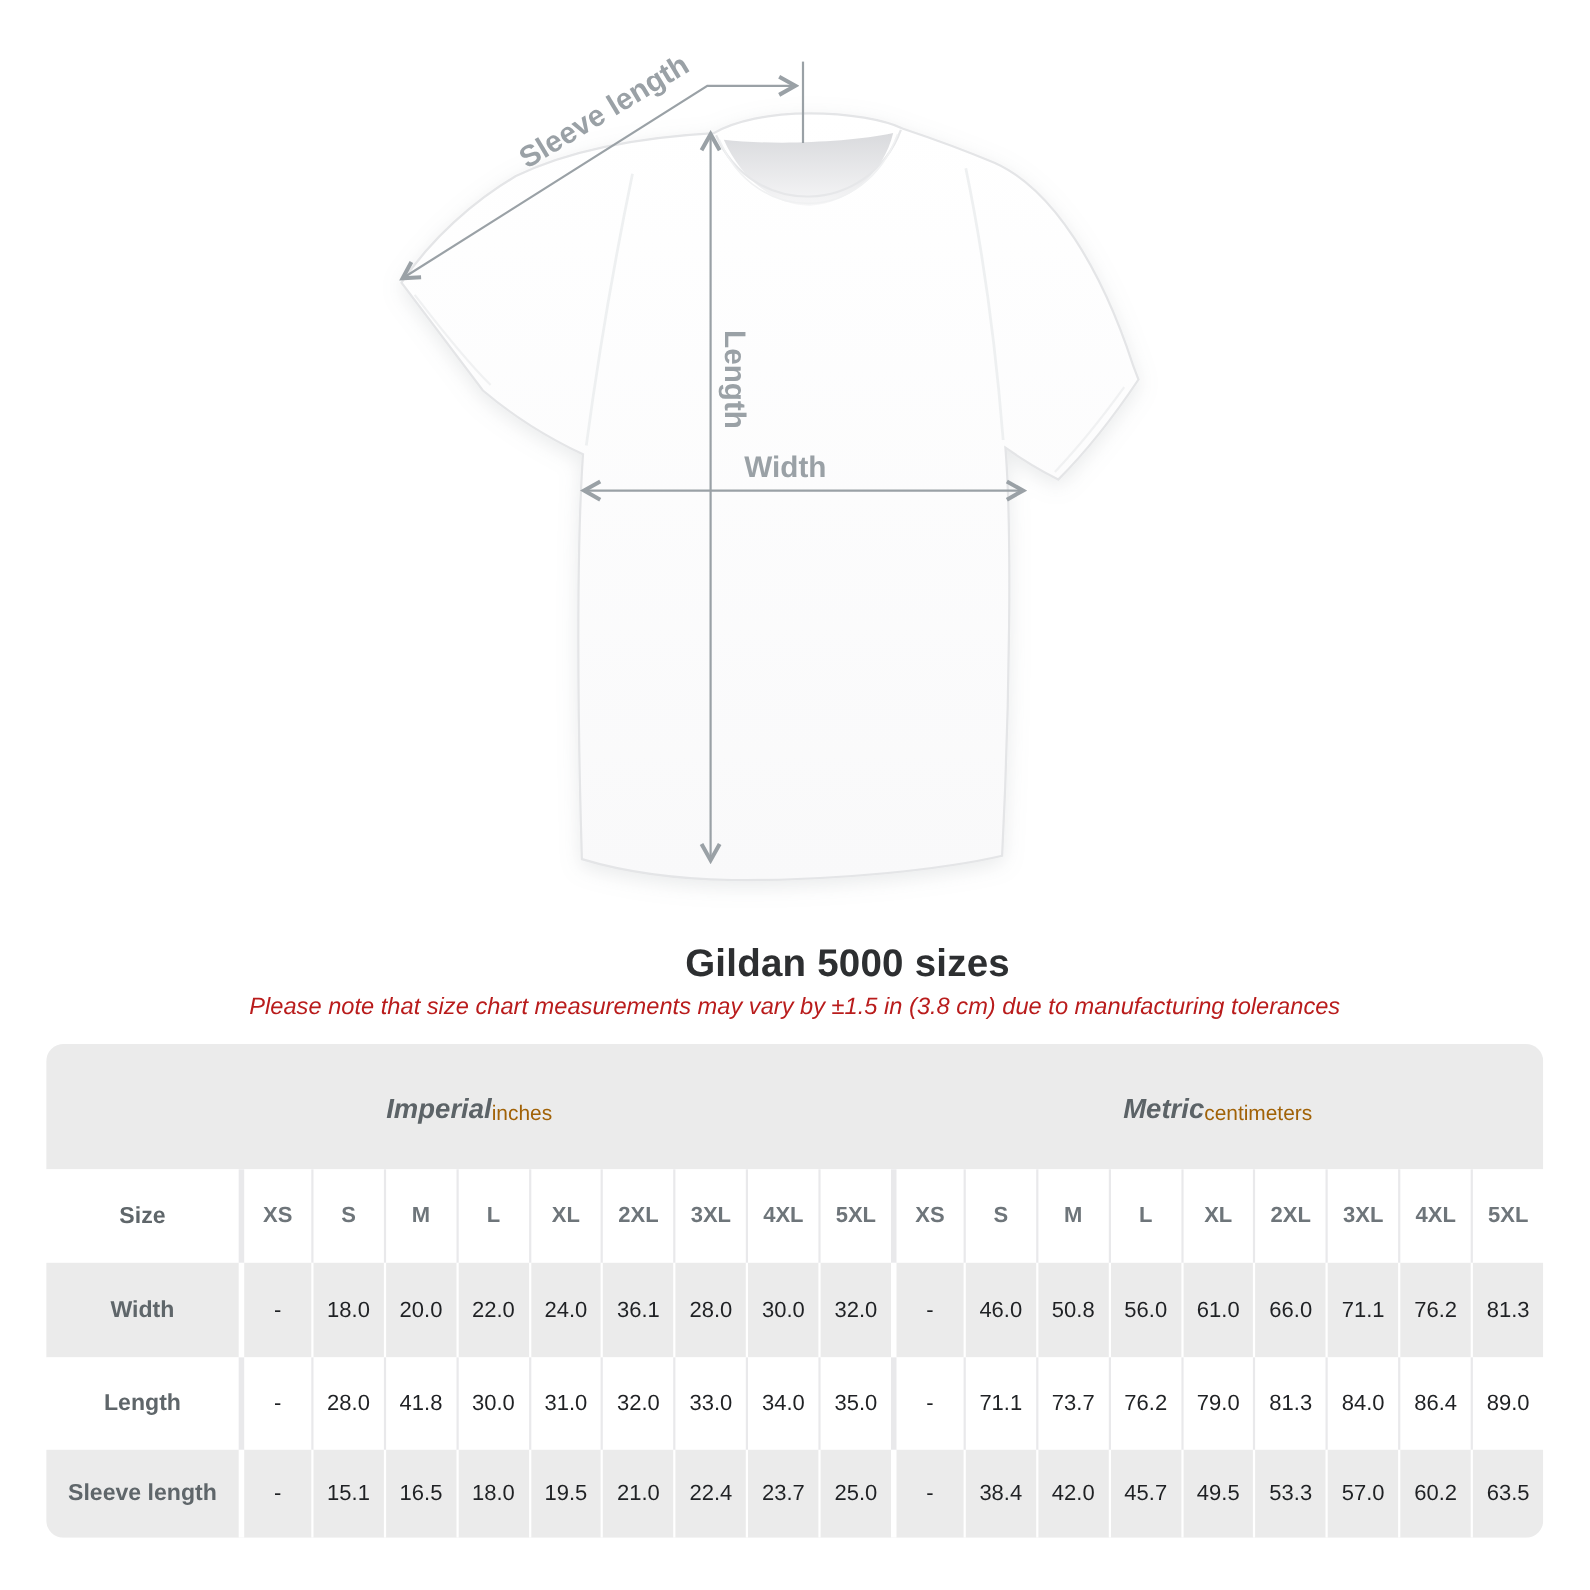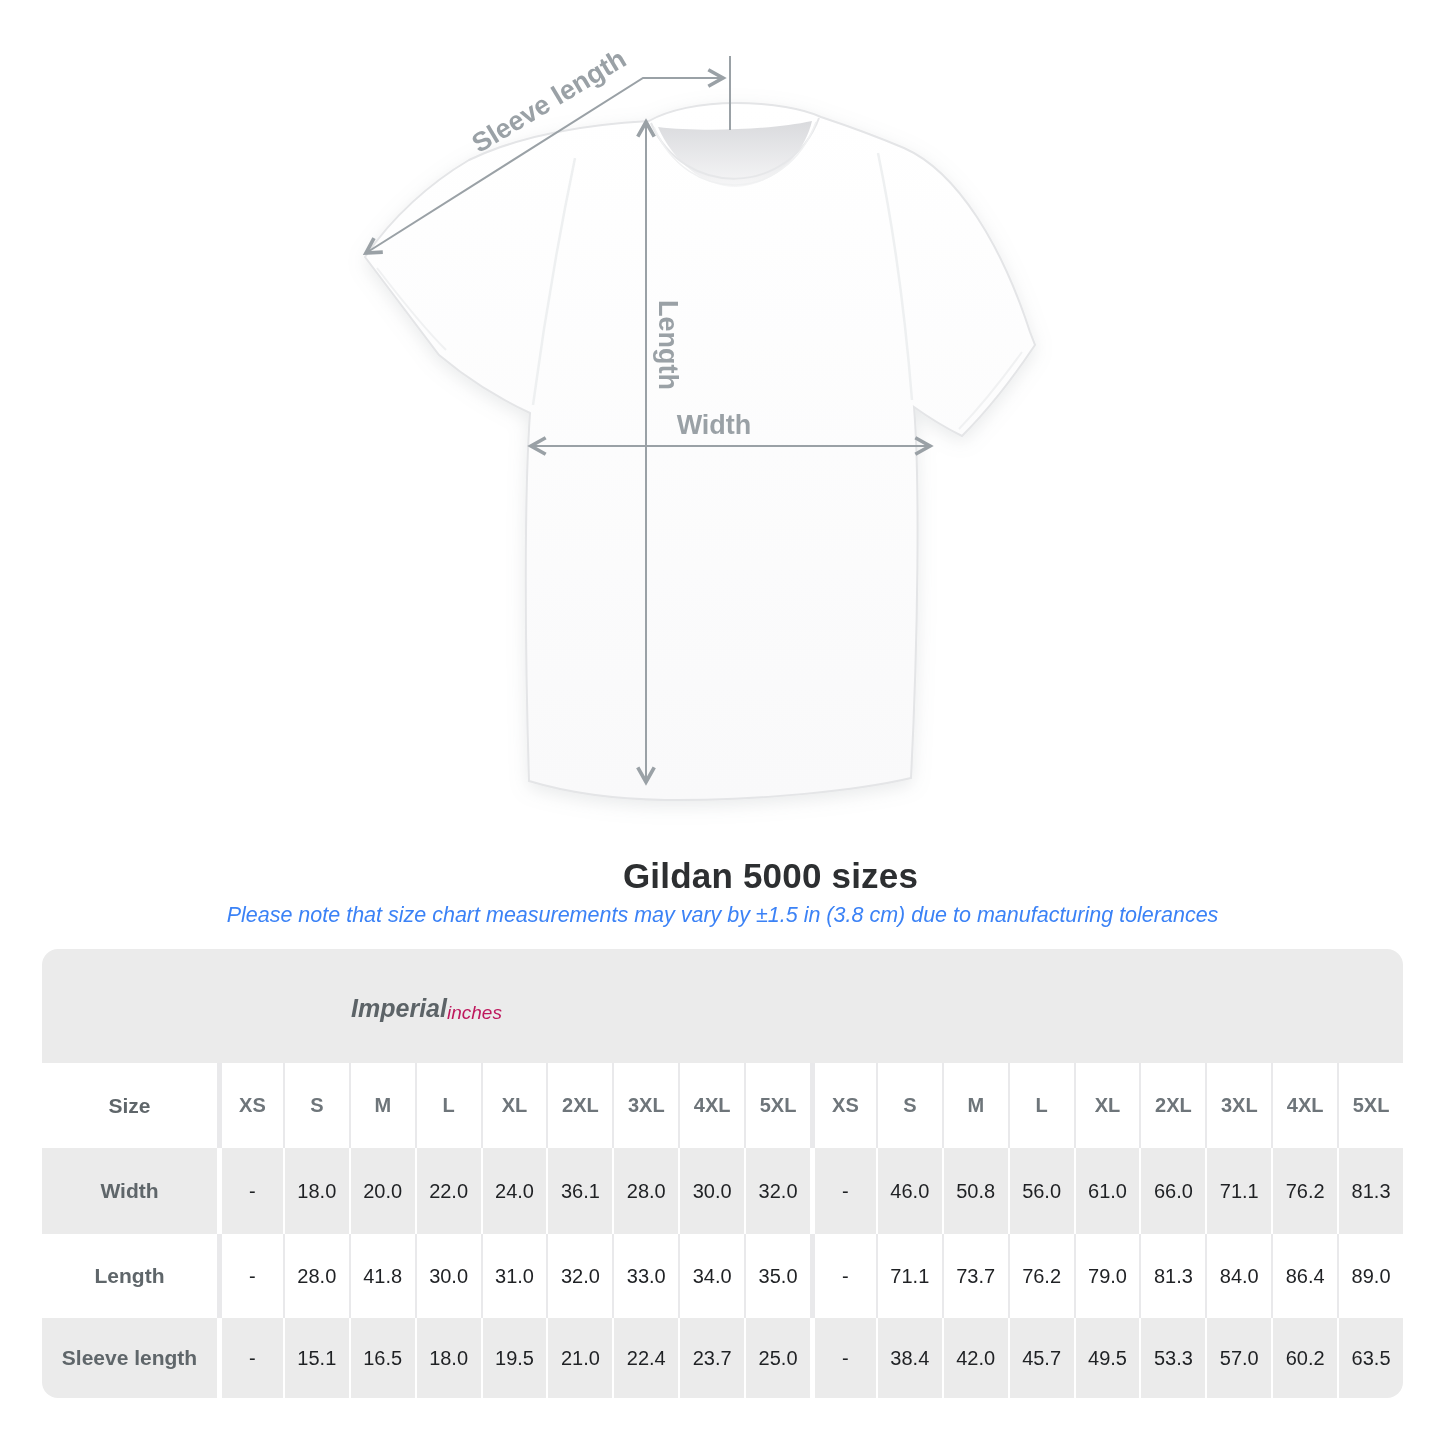--- a/index.html
+++ b/index.html
@@ -14,36 +14,36 @@
 
   
   .page-title{
     position:absolute;top:856px;left:0;width:100%;
     text-align:center;font-size:35px;font-weight:700;color:#2d2f31;
     letter-spacing:.2px;
     padding-left:48px;
   }
   .page-subtitle{
     position:absolute;top:903px;left:0;width:100%;
-    text-align:center;font-size:21.5px;font-style:italic;color:#3b82f6;
+    text-align:center;font-size:21.5px;font-style:italic;color:#b91c1c;
   }
 
   
   .size-table{
     position:absolute;left:42px;top:949px;width:1361px;height:449px;
     border-radius:16px;overflow:hidden;display:flex;flex-direction:column;
     background:#ffffff;
   }
   .band{
     height:114px;flex:0 0 auto;background:#ebebeb;
     display:grid;grid-template-columns:769px 1fr;
   }
   .band-sec{display:flex;align-items:center;justify-content:center;padding-top:4px;}
   .band-title{font-size:25px;font-weight:700;font-style:italic;color:#5c6367;}
-  .band-unit{font-size:19px;font-style:italic;color:#be185d;margin-top:9px;}
+  .band-unit{font-size:19px;color:#a16207;margin-top:9px;}
 
   .trow{
     display:grid;grid-template-columns:175px repeat(18,1fr);
     flex:0 0 auto;
   }
   .trow.h-row{height:85px;}
   .trow.r0{height:86px;}
   .trow.r1{height:84px;}
   .trow.r2{height:80px;}
   .trow>.c{
@@ -127,20 +127,24 @@
 
 <div class="page-title">Gildan 5000 sizes</div>
 <div class="page-subtitle">Please note that size chart measurements may vary by ±1.5 in (3.8 cm) due to manufacturing tolerances</div>
 
 <div class="size-table">
 
   <div class="band">
     <div class="band-sec">
       <div class="band-title">Imperial</div>
       <div class="band-unit">inches</div>
+    </div>
+    <div class="band-sec">
+      <div class="band-title">Metric</div>
+      <div class="band-unit">centimeters</div>
     </div>
   </div>
 
   <div class="trow h-row w">
     <div class="c rowlabel">Size</div>
     <div class="c szhead sec">XS</div>
     <div class="c szhead">S</div>
     <div class="c szhead">M</div>
     <div class="c szhead">L</div>
     <div class="c szhead">XL</div>

